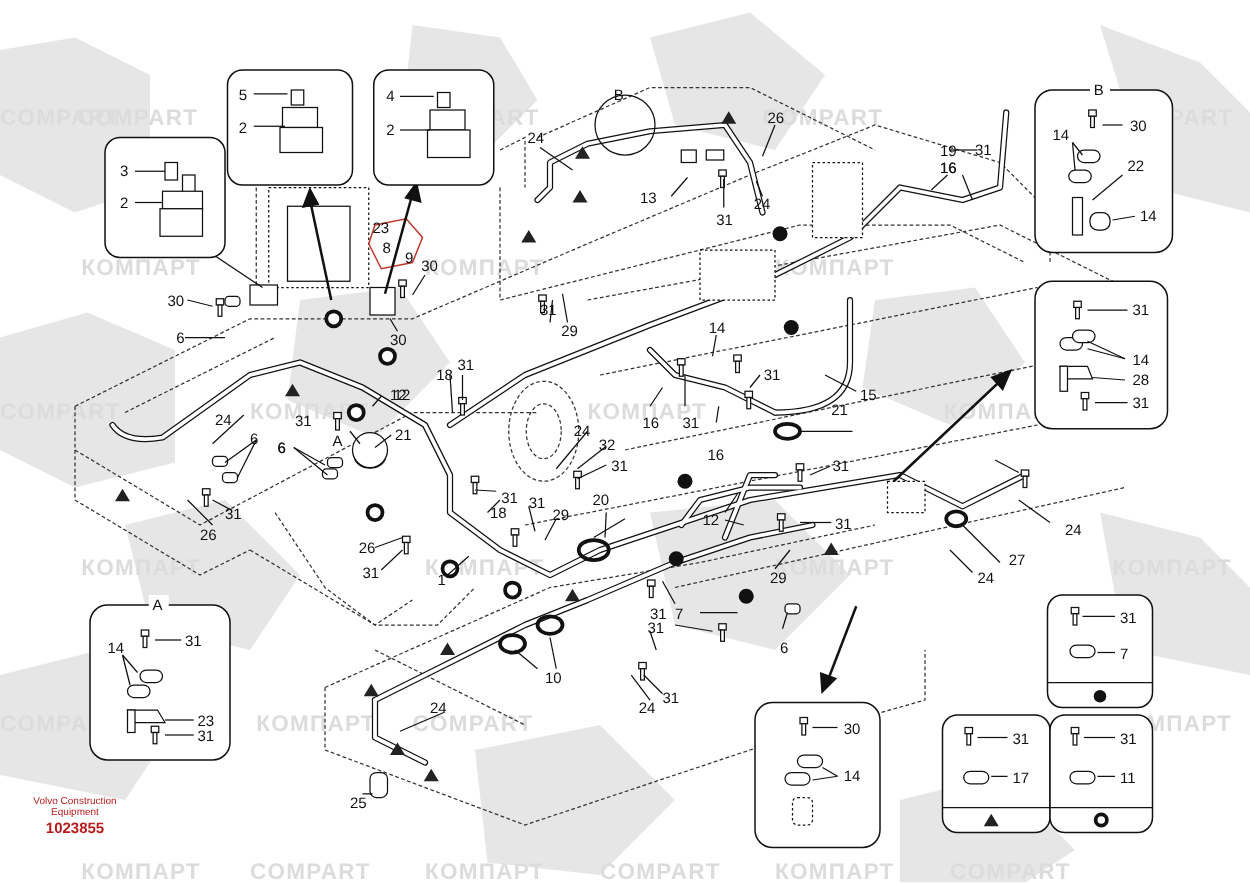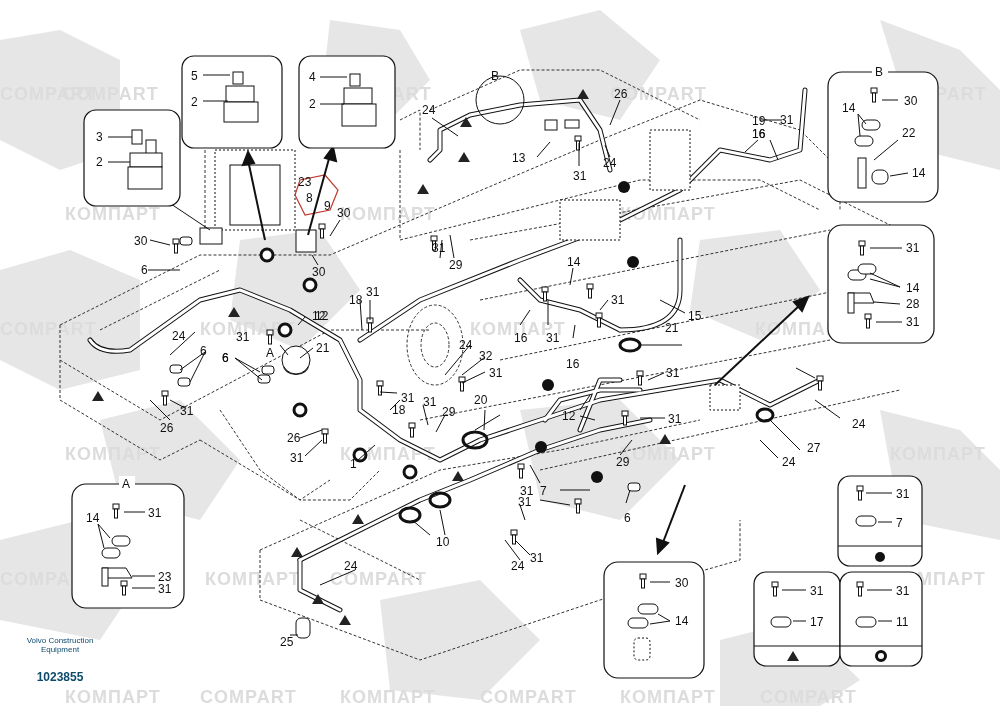--- a/index.html
+++ b/index.html
@@ -1,22 +1,22 @@
 <!DOCTYPE html>
 <html><head>
 <meta charset="utf-8">
 <style>
   html,body{margin:0;padding:0;background:#fff;}
   body{width:1000px;height:706px;position:relative;overflow:hidden;font-family:"Liberation Sans",sans-serif;}
   #wm,#dg{position:absolute;left:0;top:0;}
   .lbl{font-family:"Liberation Sans",sans-serif;font-size:12px;fill:#111;}
   .wmtext{font-family:"Liberation Sans",sans-serif;font-weight:bold;font-size:18px;fill:#dcdcdc;letter-spacing:1px;}
-  .footer{position:absolute;left:20px;top:636px;width:80px;text-align:center;color:#0c4a6e;}
+  .footer{position:absolute;left:20px;top:636px;width:80px;text-align:center;color:#b91c1c;}
   .footer .maker{font-size:8px;line-height:9px;}
-  .footer .code{font-size:12px;font-weight:bold;margin-top:16px;}
+  .footer .code{font-size:12px;font-weight:bold;margin-top:1px;}
 </style>
 </head>
 <body>
 
 <svg id="wm" width="1000" height="706">
   <g fill="#e6e6e6">
     <polygon points="0,40 60,30 120,60 120,150 60,170 0,140"></polygon>
     <polygon points="330,20 400,30 430,80 380,130 320,110"></polygon>
     <polygon points="520,30 600,10 660,60 620,120 540,100"></polygon>
     <polygon points="880,20 960,50 1000,90 1000,170 920,150"></polygon>

